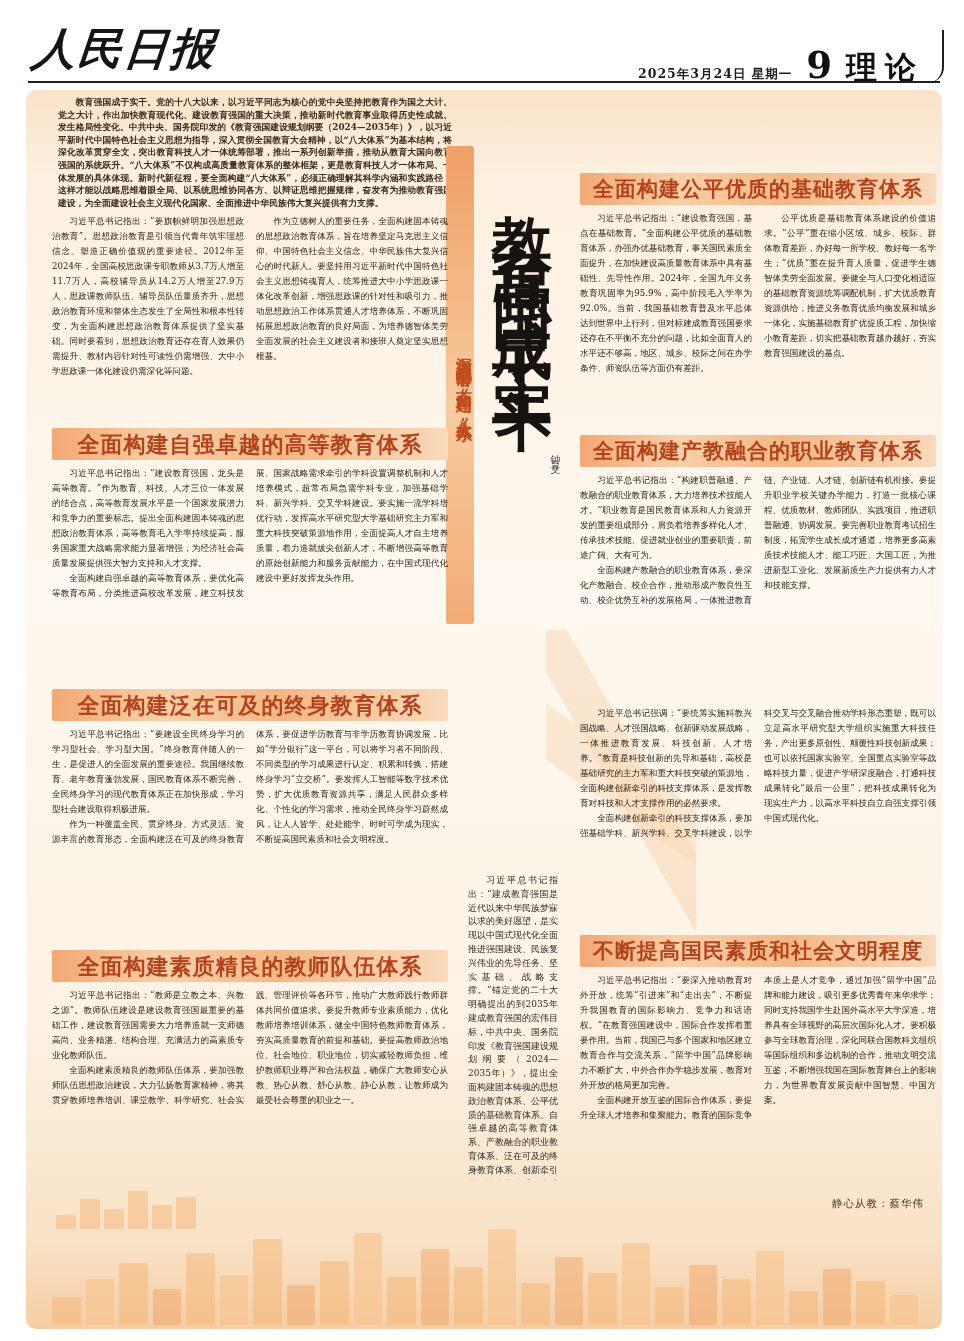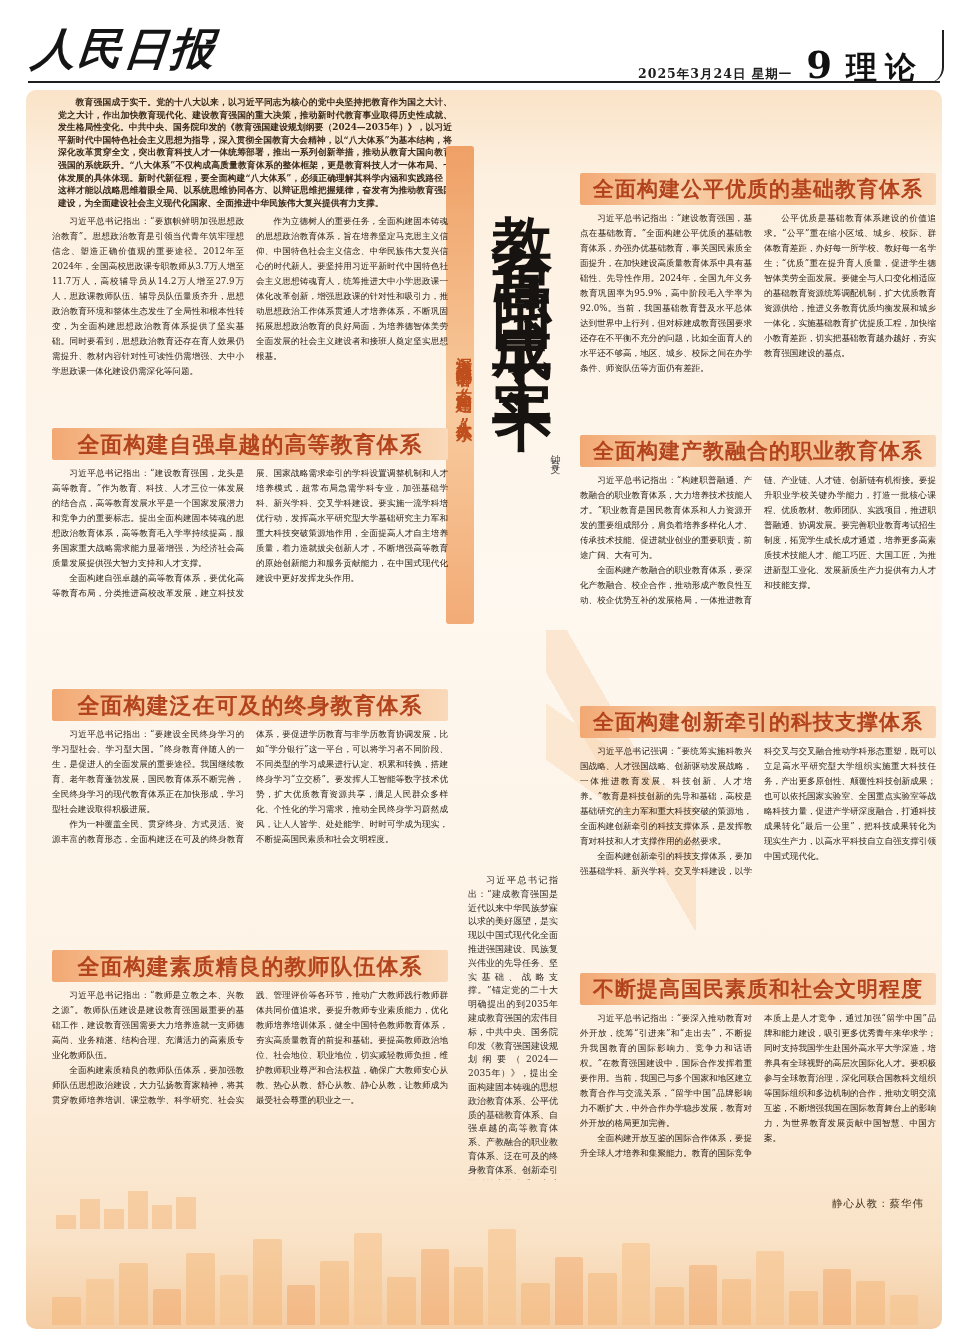--- a/index.html
+++ b/index.html
@@ -173,21 +173,20 @@
       </div>
     </div>
     <div>
       <h2 class="sec-head">全面构建产教融合的职业教育体系</h2>
       <div class="sec-body" style="height:222px">
         <p>习近平总书记指出：“构建职普融通、产教融合的职业教育体系，大力培养技术技能人才。”职业教育是国民教育体系和人力资源开发的重要组成部分，肩负着培养多样化人才、传承技术技能、促进就业创业的重要职责，前途广阔、大有可为。</p>
         <p>全面构建产教融合的职业教育体系，要深化产教融合、校企合作，推动形成产教良性互动、校企优势互补的发展格局，一体推进教育链、产业链、人才链、创新链有机衔接。要提升职业学校关键办学能力，打造一批核心课程、优质教材、教师团队、实践项目，推进职普融通、协调发展。要完善职业教育考试招生制度，拓宽学生成长成才通道，培养更多高素质技术技能人才、能工巧匠、大国工匠，为推进新型工业化、发展新质生产力提供有力人才和技能支撑。</p>
       </div>
     </div>
     <div>
-      <h2 class="sec-head">全面构建创新牵引的科技支撑体系</h2>
       <div class="sec-body" style="height:218px">
         <p>习近平总书记强调：“要统筹实施科教兴国战略、人才强国战略、创新驱动发展战略，一体推进教育发展、科技创新、人才培养。”教育是科技创新的先导和基础，高校是基础研究的主力军和重大科技突破的策源地，全面构建创新牵引的科技支撑体系，是发挥教育对科技和人才支撑作用的必然要求。</p>
         <p>全面构建创新牵引的科技支撑体系，要加强基础学科、新兴学科、交叉学科建设，以学科交叉与交叉融合推动学科形态重塑，既可以立足高水平研究型大学组织实施重大科技任务，产出更多原创性、颠覆性科技创新成果；也可以依托国家实验室、全国重点实验室等战略科技力量，促进产学研深度融合，打通科技成果转化“最后一公里”，把科技成果转化为现实生产力，以高水平科技自立自强支撑引领中国式现代化。</p>
       </div>
     </div>
     <div>
       <h2 class="sec-head">不断提高国民素质和社会文明程度</h2>
       <div class="sec-body" style="height:210px">
         <p>习近平总书记指出：“要深入推动教育对外开放，统筹“引进来”和“走出去”，不断提升我国教育的国际影响力、竞争力和话语权。”在教育强国建设中，国际合作发挥着重要作用。当前，我国已与多个国家和地区建立教育合作与交流关系，“留学中国”品牌影响力不断扩大，中外合作办学稳步发展，教育对外开放的格局更加完善。</p>
         <p>全面构建开放互鉴的国际合作体系，要提升全球人才培养和集聚能力。教育的国际竞争本质上是人才竞争，通过加强“留学中国”品牌和能力建设，吸引更多优秀青年来华求学；同时支持我国学生赴国外高水平大学深造，培养具有全球视野的高层次国际化人才。要积极参与全球教育治理，深化同联合国教科文组织等国际组织和多边机制的合作，推动文明交流互鉴，不断增强我国在国际教育舞台上的影响力，为世界教育发展贡献中国智慧、中国方案。</p>

